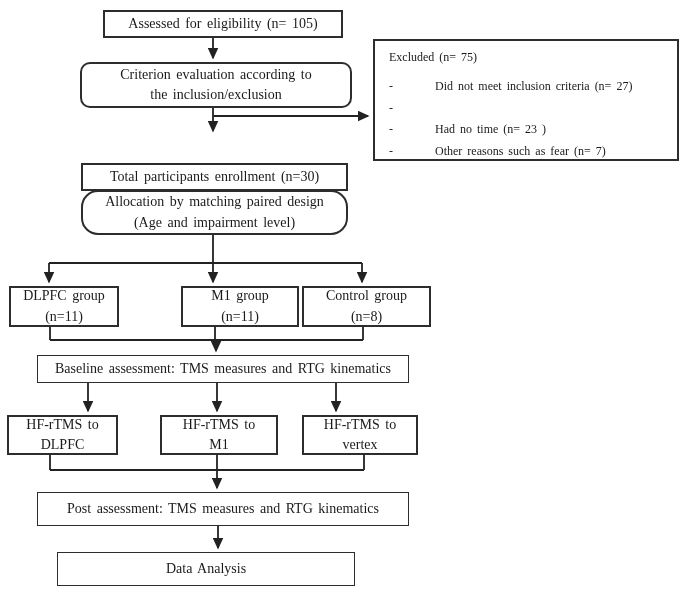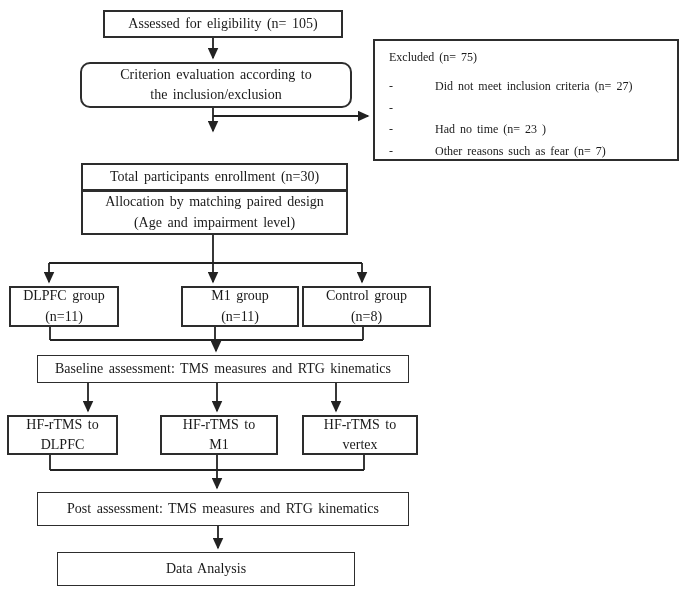--- a/index.html
+++ b/index.html
@@ -35,21 +35,21 @@
     line-height: 1.45;
     word-spacing: 2px;
   }
   .node .lbl { white-space: pre-line; }
   .thin { border-width: 1.5px; }
 
   
   .assessed      { left: 103px; top: 10px;  width: 240px; height: 28px; }
   .criterion     { left: 80px;  top: 62px;  width: 272px; height: 46px; border-radius: 10px; }
   .total         { left: 81px;  top: 135px; width: 267px; height: 28px; margin-top: 28px; }
-  .allocation    { left: 81px;  top: 190px; width: 267px; height: 45px; }
+  .allocation    { left: 81px;  top: 190px; width: 267px; height: 45px; border-radius: 17px; }
   .dlpfc-group   { left: 9px;   top: 286px; width: 110px; height: 41px; }
   .m1-group      { left: 160px; top: 286px; width: 118px; height: 41px; margin-left: 21px; }
   .control-group { left: 302px; top: 286px; width: 129px; height: 41px; }
   .baseline      { left: 37px;  top: 355px; width: 372px; height: 28px; text-align: center; }
   .hf-dlpfc      { left: 7px;   top: 415px; width: 111px; height: 40px; }
   .hf-m1         { left: 160px; top: 415px; width: 118px; height: 40px; }
   .hf-vertex     { left: 302px; top: 415px; width: 116px; height: 40px; }
   .post          { left: 37px;  top: 492px; width: 372px; height: 34px; }
   .data-analysis { left: 57px;  top: 552px; width: 298px; height: 34px; }
 

